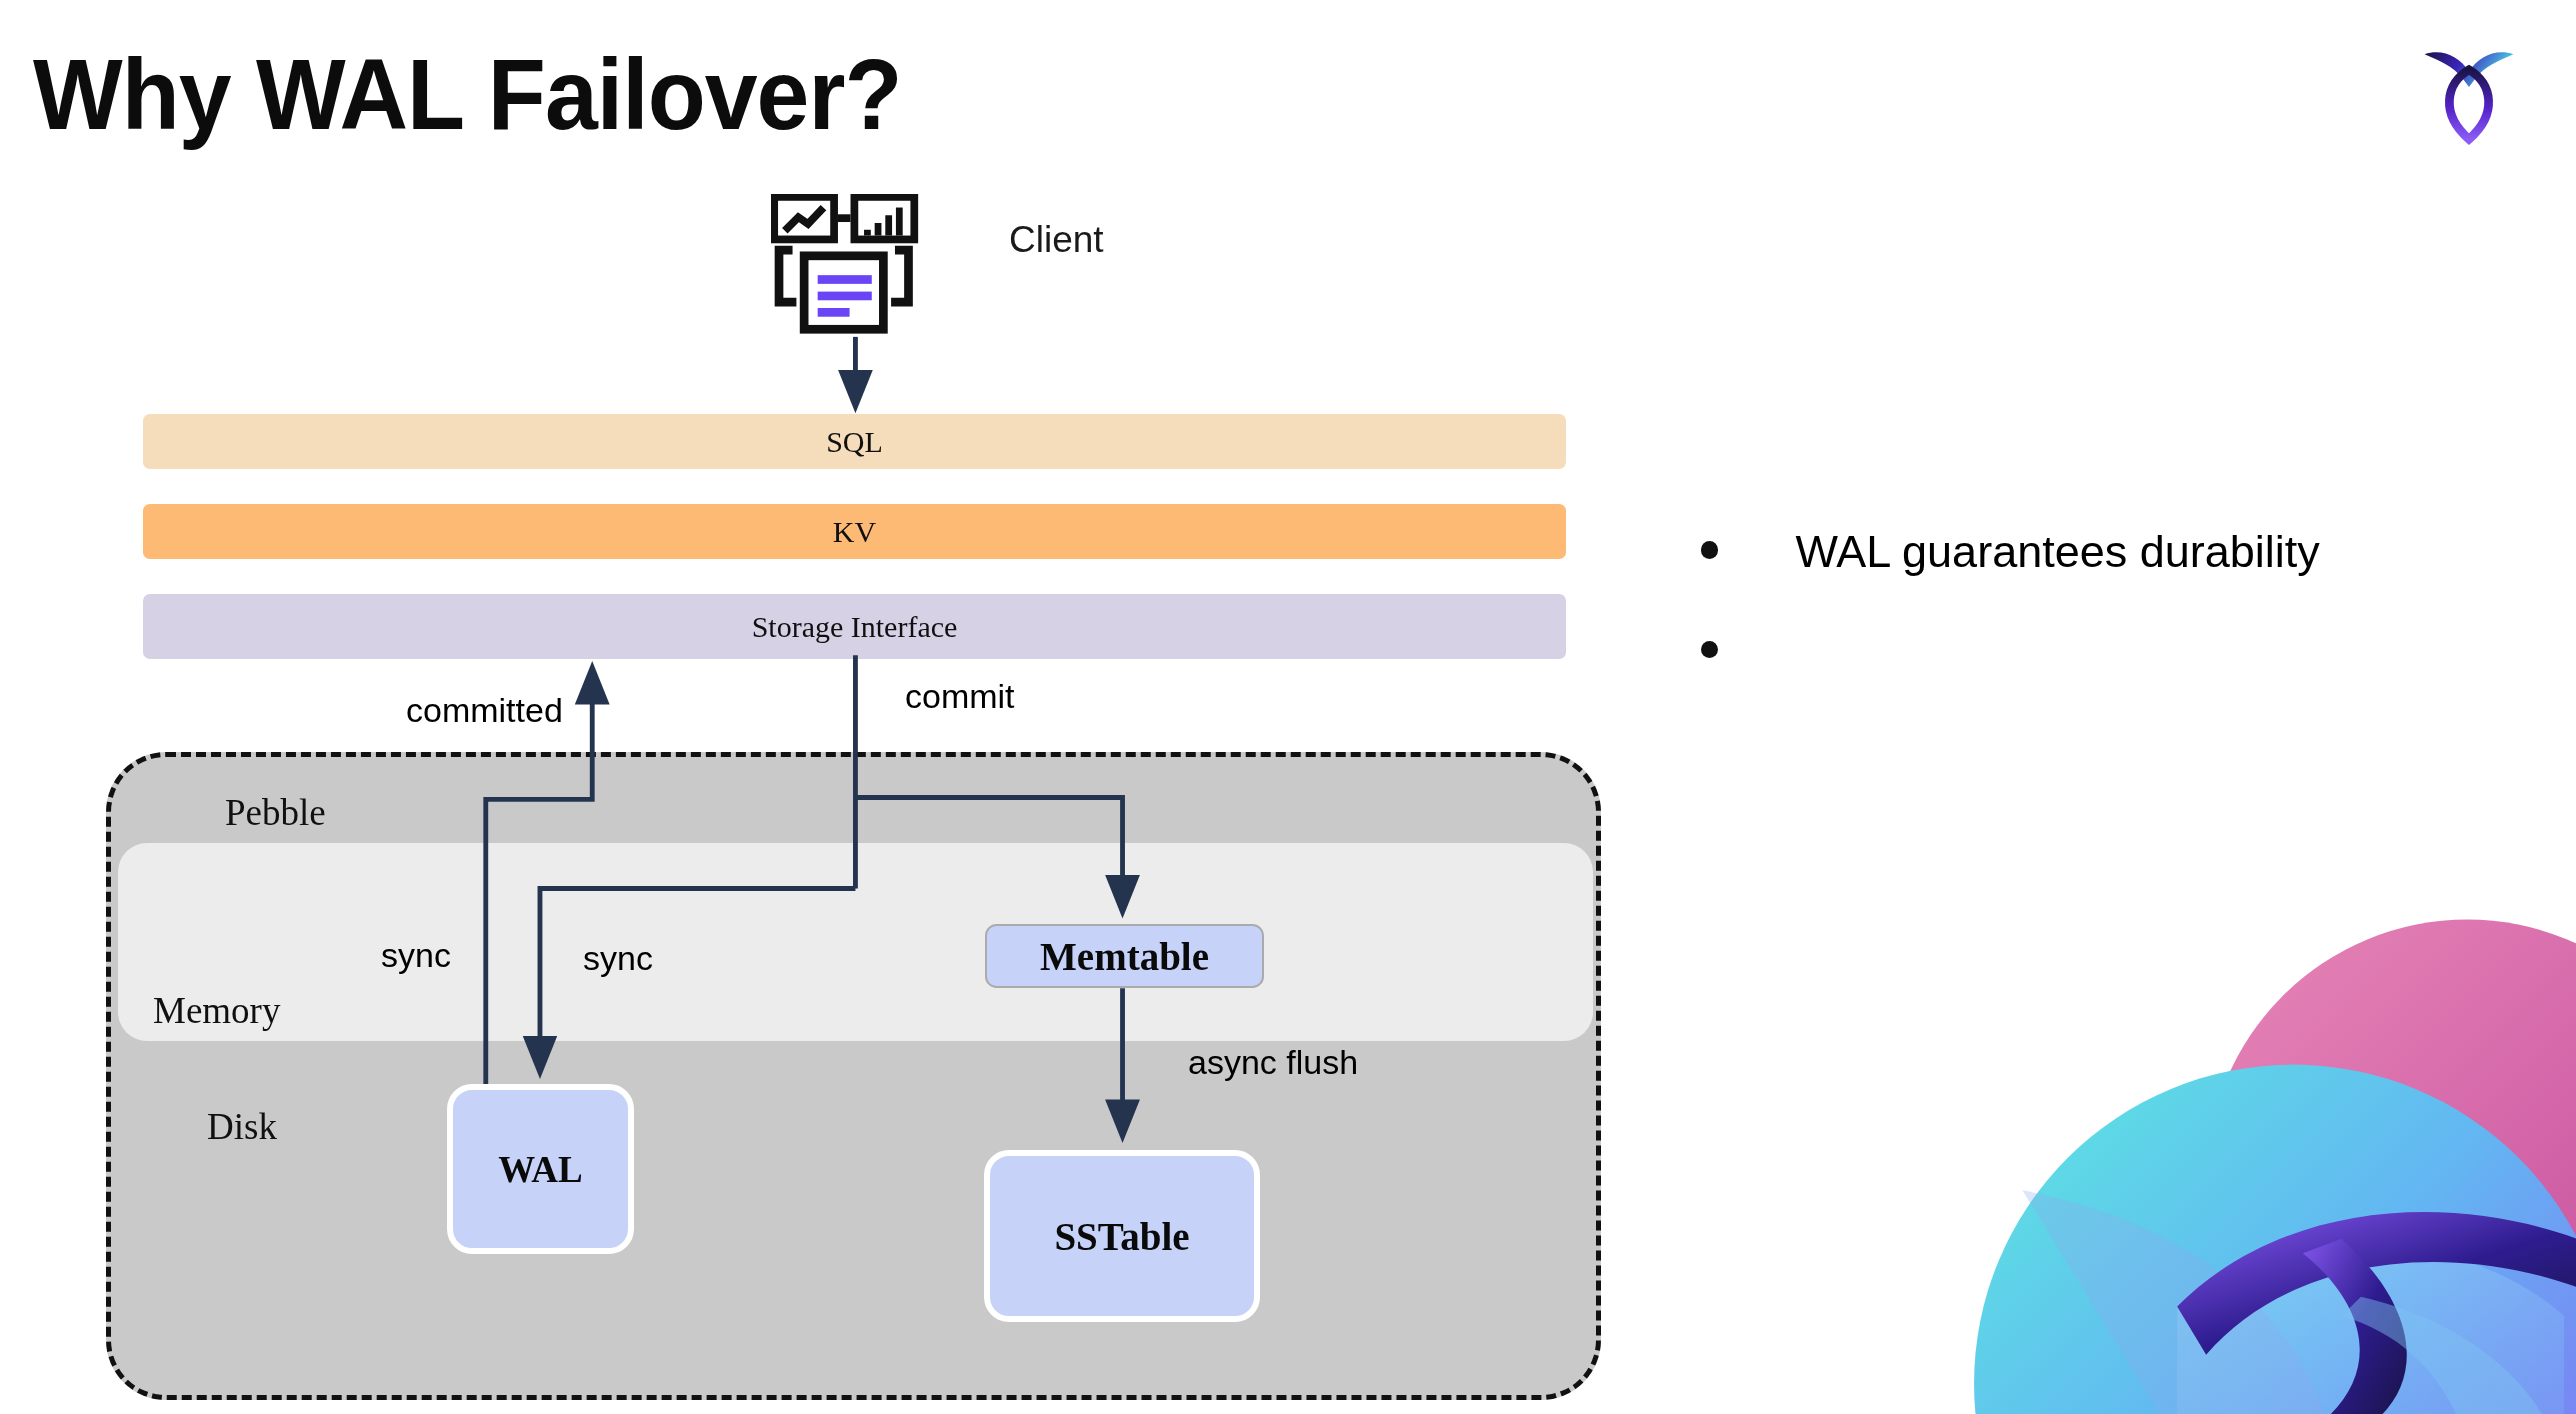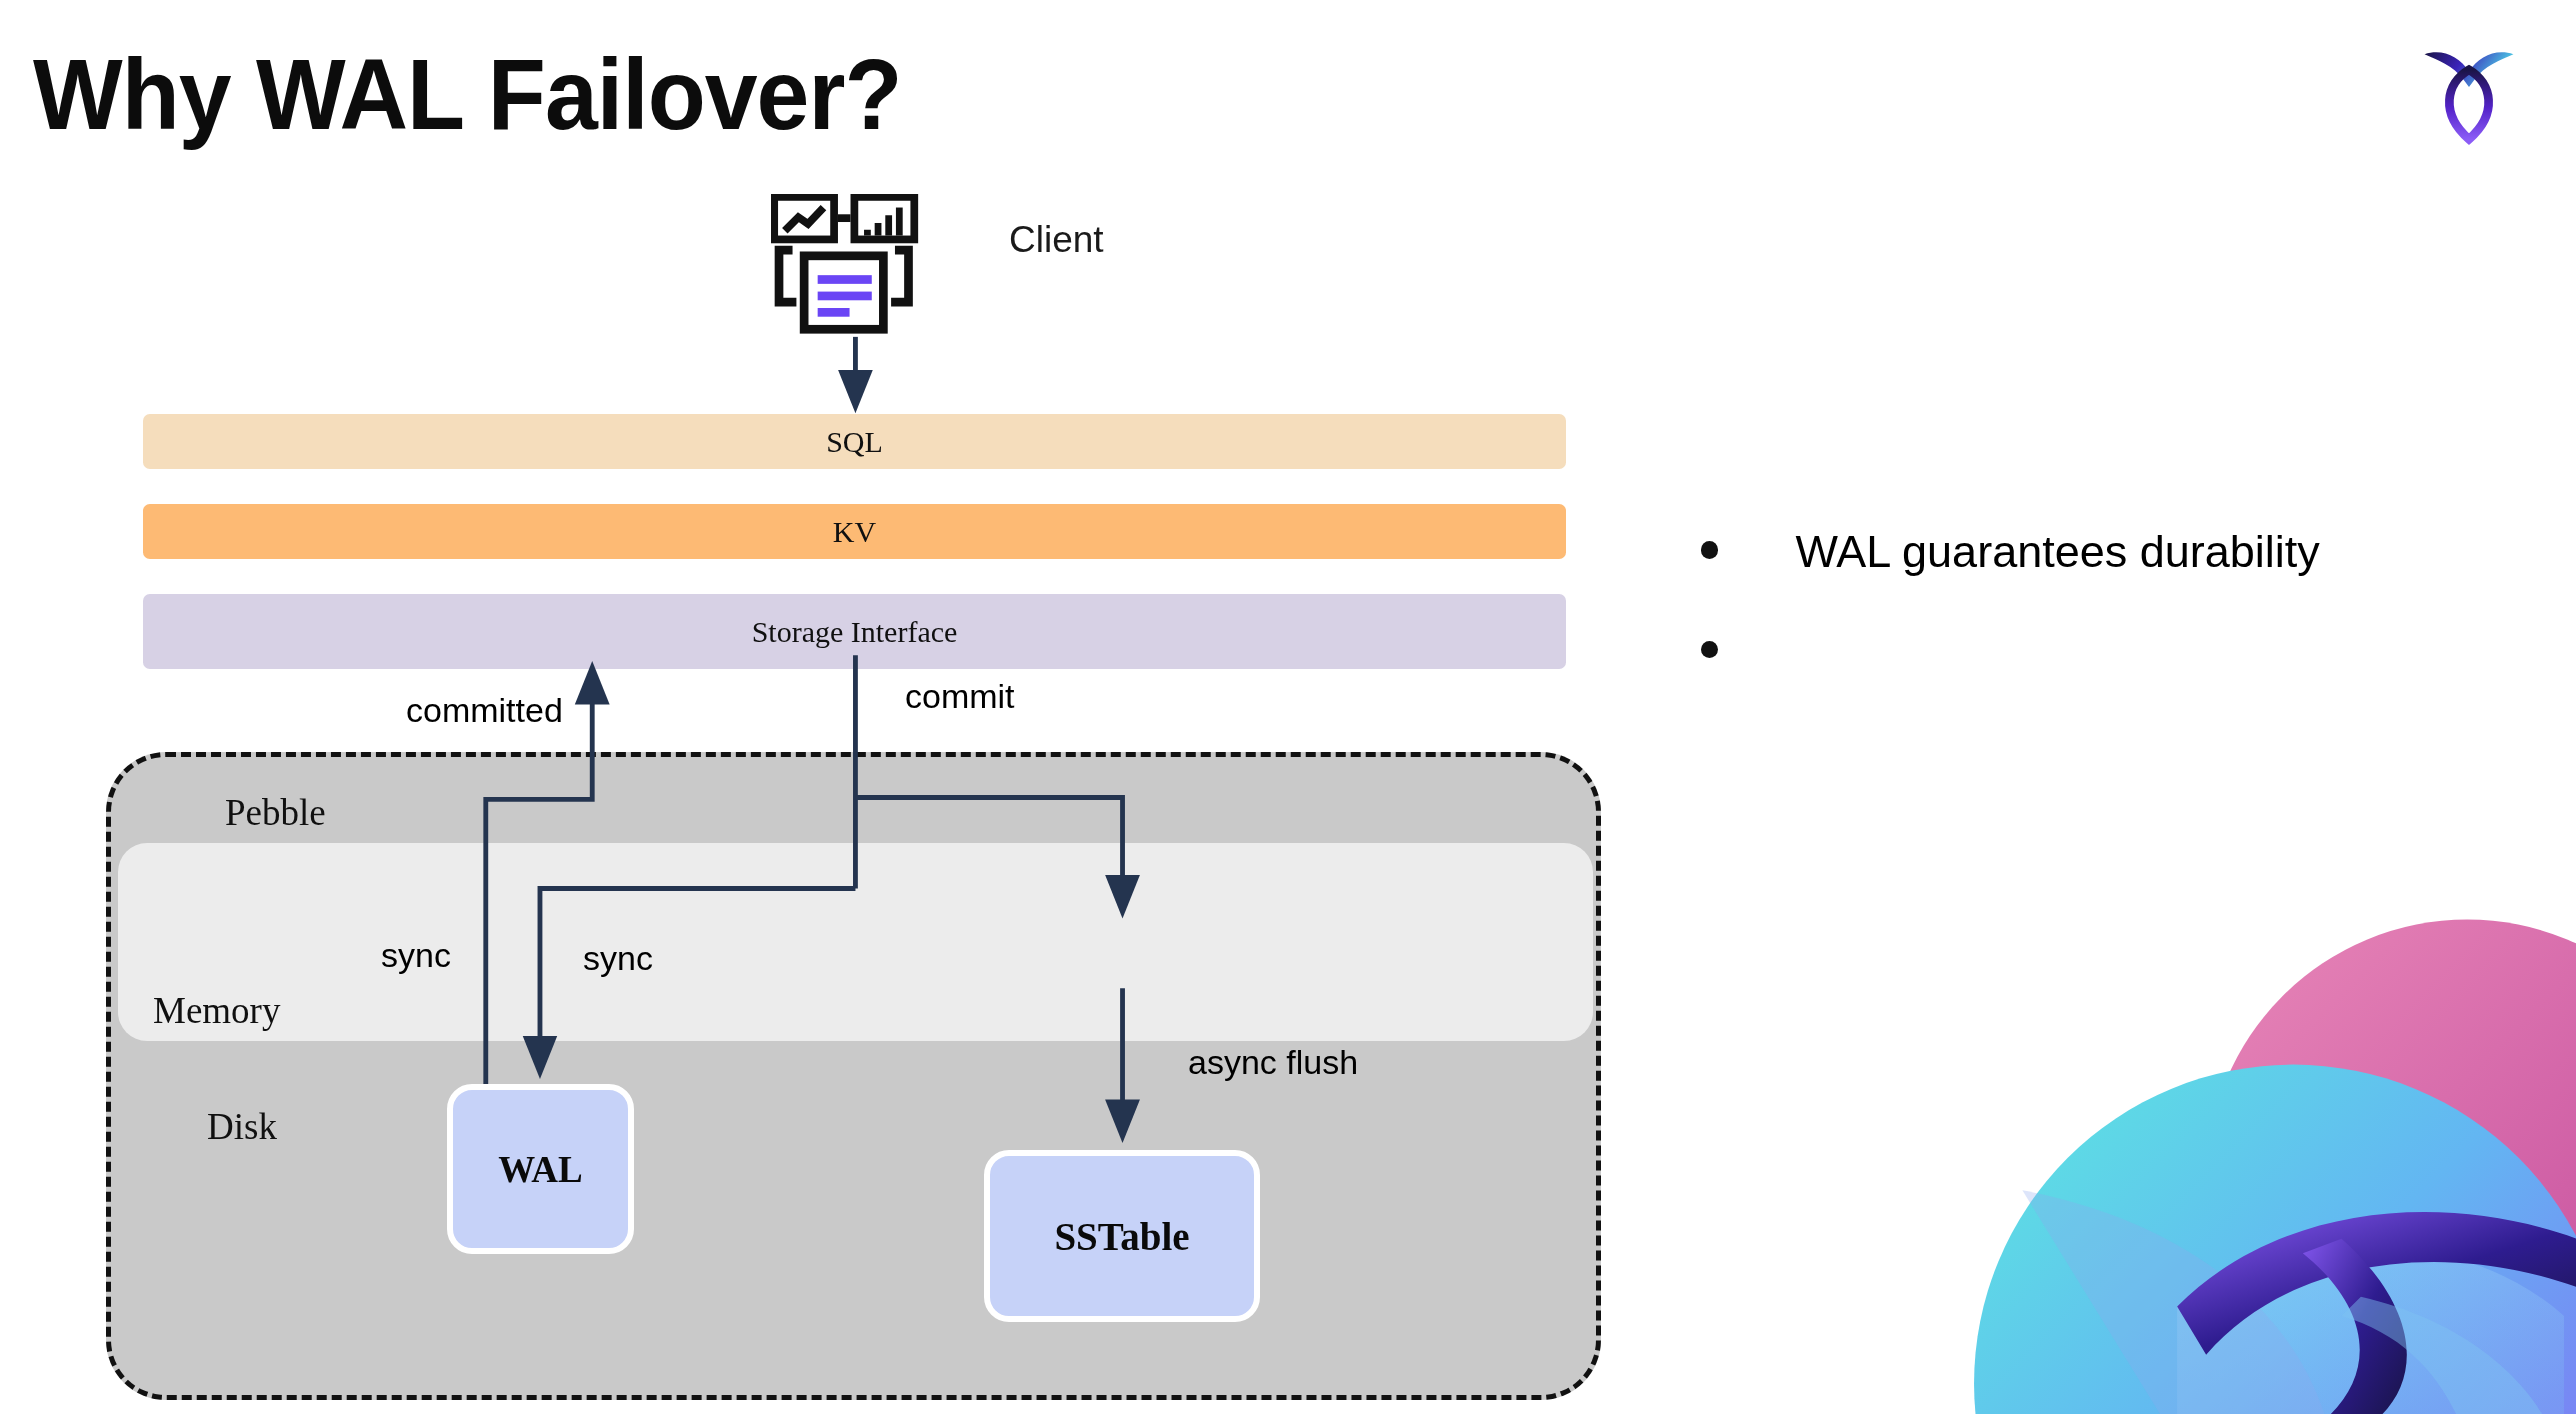--- a/index.html
+++ b/index.html
@@ -25,21 +25,21 @@
   #client-icon{position:absolute;left:771px;top:194px;width:160px;height:143px;}
   #client-label{position:absolute;left:1009px;top:219px;font-size:37px;color:#1a1a1a;
                 font-family:"Liberation Sans", sans-serif;}
 
   
   .layer-bar{position:absolute;left:143px;width:1423px;border-radius:6.8px;
              display:flex;align-items:center;justify-content:center;
              font-family:"Liberation Serif", serif;font-size:30px;color:#101010;}
   #bar-sql{top:414px;height:55px;background:#F5DDBC;}
   #bar-kv {top:504px;height:55px;background:#fdba74;}
-  #bar-si {top:594px;height:75px;background:#D7D1E5;}
+  #bar-si {top:594px;height:65px;background:#D7D1E5;}
 
   
   #pebble{position:absolute;left:106px;top:752px;width:1495px;height:648px;
           background:#C9C9C9;border:5.8px dashed #111;border-radius:60px;
           box-sizing:border-box;}
   #pebble-label{position:absolute;left:225px;top:791px;
                 font-family:"Liberation Serif", serif;font-size:37px;color:#101010;}
   #memory-region{position:absolute;left:118px;top:843px;width:1475px;height:198px;
                  background:#ECECEC;border-radius:29px;}
   #memory-label{position:absolute;left:153px;top:989px;
@@ -190,20 +190,21 @@
     <path d="M502,1120 L502,826 L612,826 L612,692" stroke="#24344F" stroke-width="5" fill="none" marker-end="url(#arrowhead)"></path>
 
     <path d="M884,677 L884,918" stroke="#24344F" stroke-width="5" fill="none"></path>
     <path d="M884,824 L1160,824 L1160,940" stroke="#24344F" stroke-width="5" fill="none" marker-end="url(#arrowhead)"></path>
 
     <path d="M884,918 L558,918 L558,1106" stroke="#24344F" stroke-width="5" fill="none" marker-end="url(#arrowhead)"></path>
 
     <path d="M1160,1021 L1160,1172" stroke="#24344F" stroke-width="5" fill="none" marker-end="url(#arrowhead)"></path>
   </svg>
 
+  <div class="node" id="node-memtable">Memtable</div>
   <div class="node" id="node-wal">WAL</div>
   <div class="node" id="node-sstable">SSTable</div>
 
   <div class="edge-label" id="lbl-committed">committed</div>
   <div class="edge-label" id="lbl-commit">commit</div>
   <div class="edge-label" id="lbl-sync-1">sync</div>
   <div class="edge-label" id="lbl-sync-2">sync</div>
   <div class="edge-label" id="lbl-asyncflush">async flush</div>
 
   <div id="bullets">

